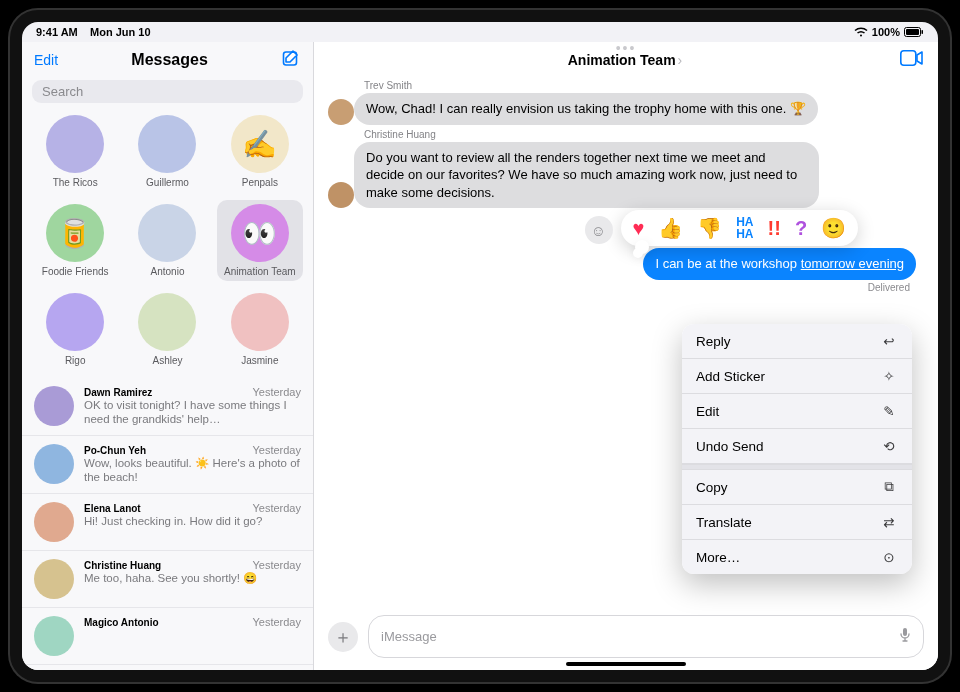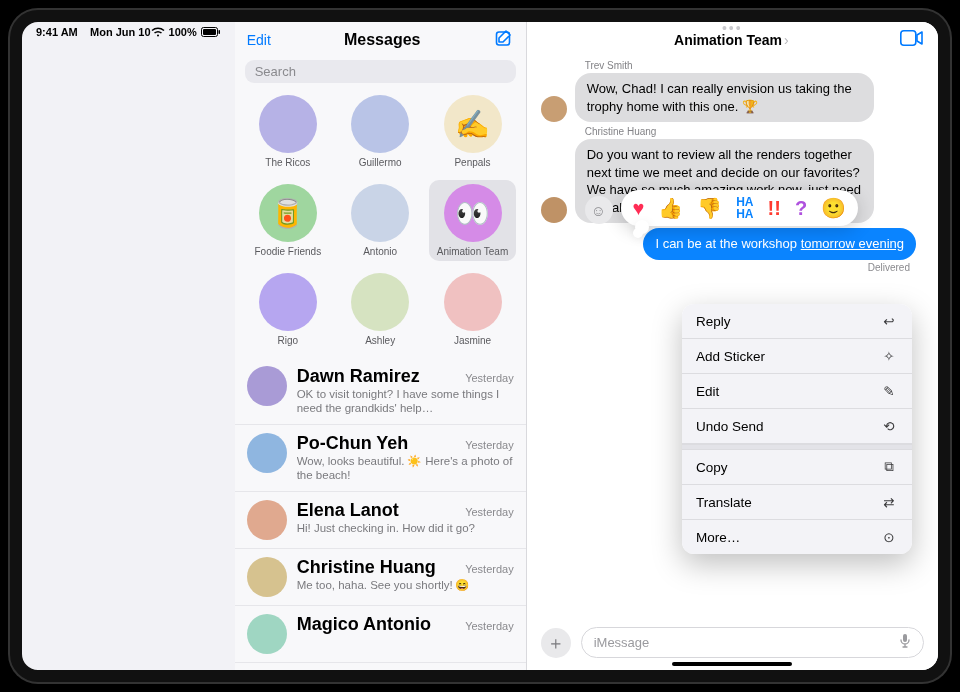--- a/index.html
+++ b/index.html
@@ -16,21 +16,21 @@
     .device {
       width: 940px;
       height: 672px;
       background: #f2f2f6;
       border-radius: 28px;
       border: 12px solid #111;
       box-shadow: 0 0 0 2px #333;
       overflow: hidden;
       position: relative;
       display: flex;
-      flex-direction: row;
+      flex-direction: column;
     }
     .statusbar {
       height: 20px;
       display: flex;
       align-items: center;
       justify-content: space-between;
       padding: 0 14px;
       font-size: 11px;
       font-weight: 600;
       color: #000;
@@ -109,21 +109,21 @@
       border-bottom: 1px solid #e6e6ea;
       align-items: flex-start;
     }
     .convo-avatar {
       width: 40px; height: 40px; border-radius: 50%;
       flex-shrink: 0; background:#ccc;
       display:flex;align-items:center;justify-content:center;font-size:20px;color:#fff;
     }
     .convo-body { flex: 1; min-width: 0; }
     .convo-top { display: flex; justify-content: space-between; align-items: baseline; }
-    .convo-name { font-size: 18px; font-weight: 600; }
+    .convo-name { font-size: 10px; font-weight: 600; }
     .convo-time { font-size: 11px; color: #8a8a8e; }
     .convo-preview { font-size: 11.5px; color: #7a7a7e; line-height: 1.25;
       display: -webkit-box; -webkit-line-clamp: 2; -webkit-box-orient: vertical; overflow: hidden;
     }
     
     .main {
       flex: 1;
       display: flex;
       flex-direction: column;
       background: #ffffff;
@@ -138,21 +138,21 @@
     }
     .chat-title-wrap { flex:1; text-align:center; font-size:14px; font-weight:700; color:#000; }
     .chat-title-wrap .chev { color:#b8b8bc; font-weight:400; margin-left:2px;}
     .video-icon { color: #007aff; }
     .chat-body {
       flex: 1;
       overflow: hidden;
       padding: 0 14px;
       filter: blur(0px);
     }
-    .msg-row { display:flex; gap:8px; margin:4px 0; align-items:flex-end;}
+    .msg-row { display:flex; margin:4px 0; align-items:flex-end;}
     .msg-row .sender-avatar { width:26px;height:26px;border-radius:50%;background:#d2b48c;flex-shrink:0;}
     .msg-group { flex:1; max-width: 78%; }
     .msg-sender { font-size:10px; color:#8a8a8e; margin: 0 0 2px 10px;}
     .bubble {
       background:#e9e9eb; color:#000;
       border-radius: 16px; padding: 7px 12px;
       font-size: 13px; line-height: 1.35;
       display:inline-block;
     }
     .bubble.out {
@@ -213,21 +213,21 @@
     .composer {
       display:flex; align-items:center; gap:10px;
       padding: 8px 14px 12px 14px;
     }
     .plus-btn {
       width:30px;height:30px;border-radius:50%;background:#e9e9eb;color:#7a7a7e;
       display:flex;align-items:center;justify-content:center;font-size:18px;
     }
     .composer-input {
       flex:1; border:1px solid #d7d7db; border-radius: 16px;
-      padding: 5px 12px; font-size:13px; color:#9a9a9e;
+      padding: 11px 12px; font-size:13px; color:#9a9a9e;
       display:flex; justify-content:space-between; align-items:center;
     }
     .mic-icon{color:#9a9a9e;}
     .home-indicator{
       position:absolute; bottom:4px; left:50%; transform:translateX(-50%);
       width:120px; height:4px; border-radius:3px; background:#000;
     }
     .dimmed { filter: brightness(.95) blur(.3px); }
   </style>
 </head>

